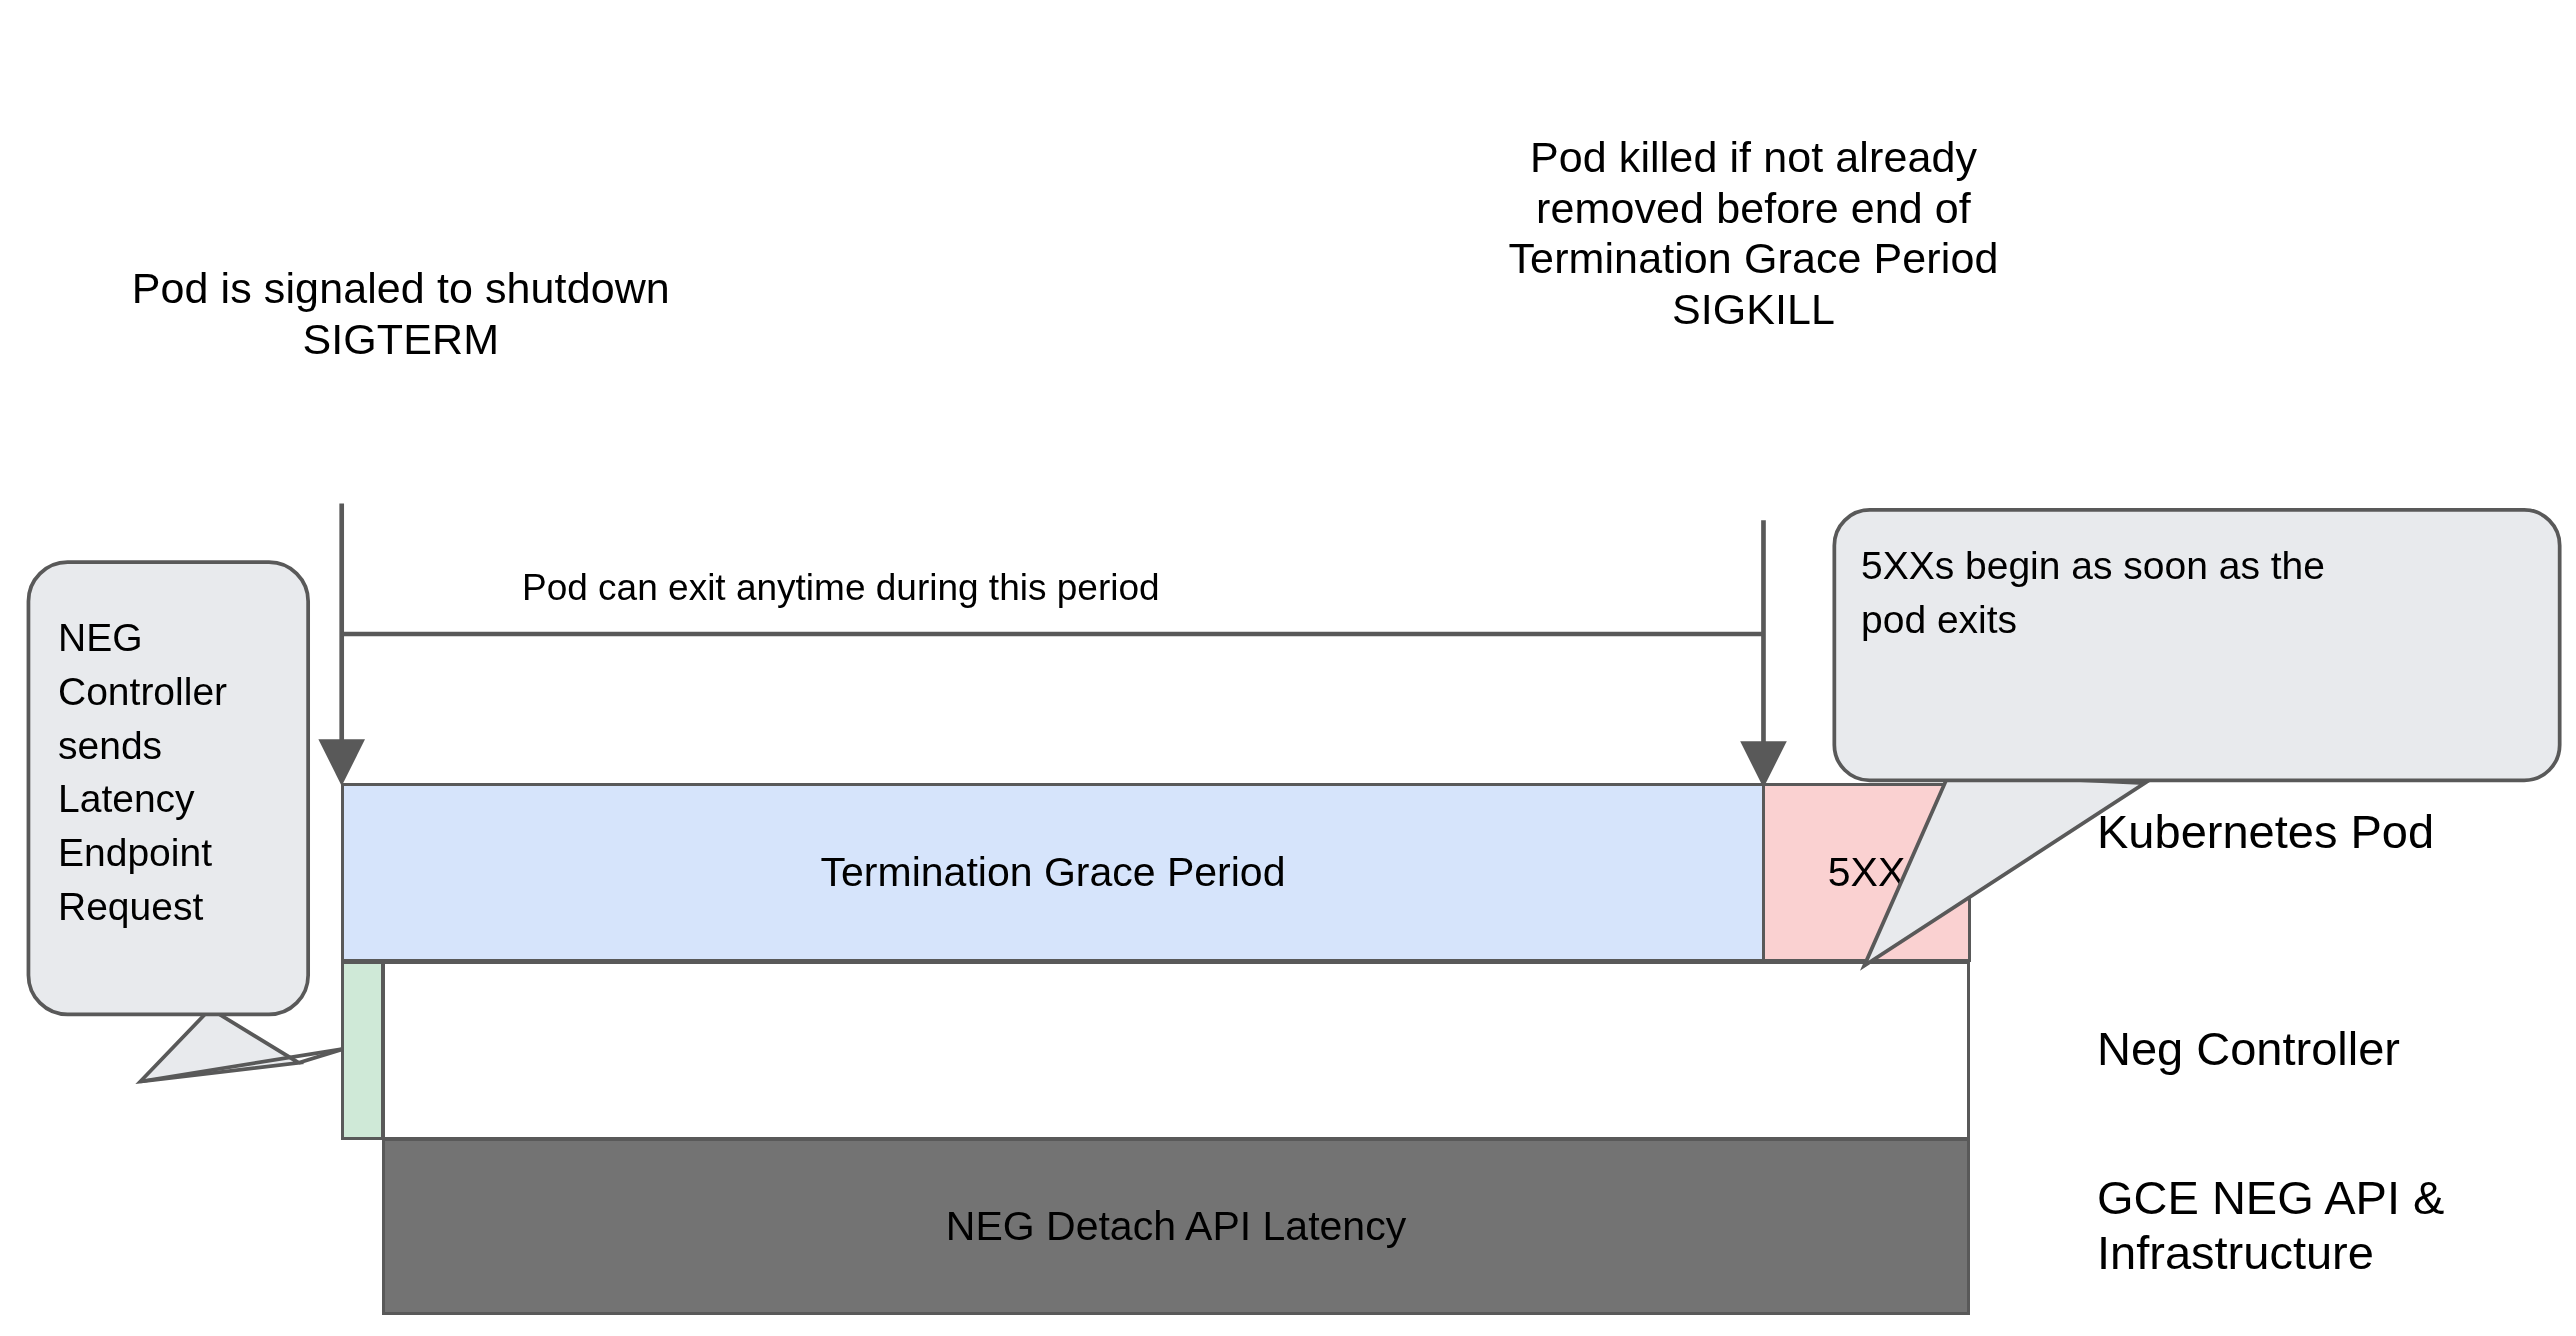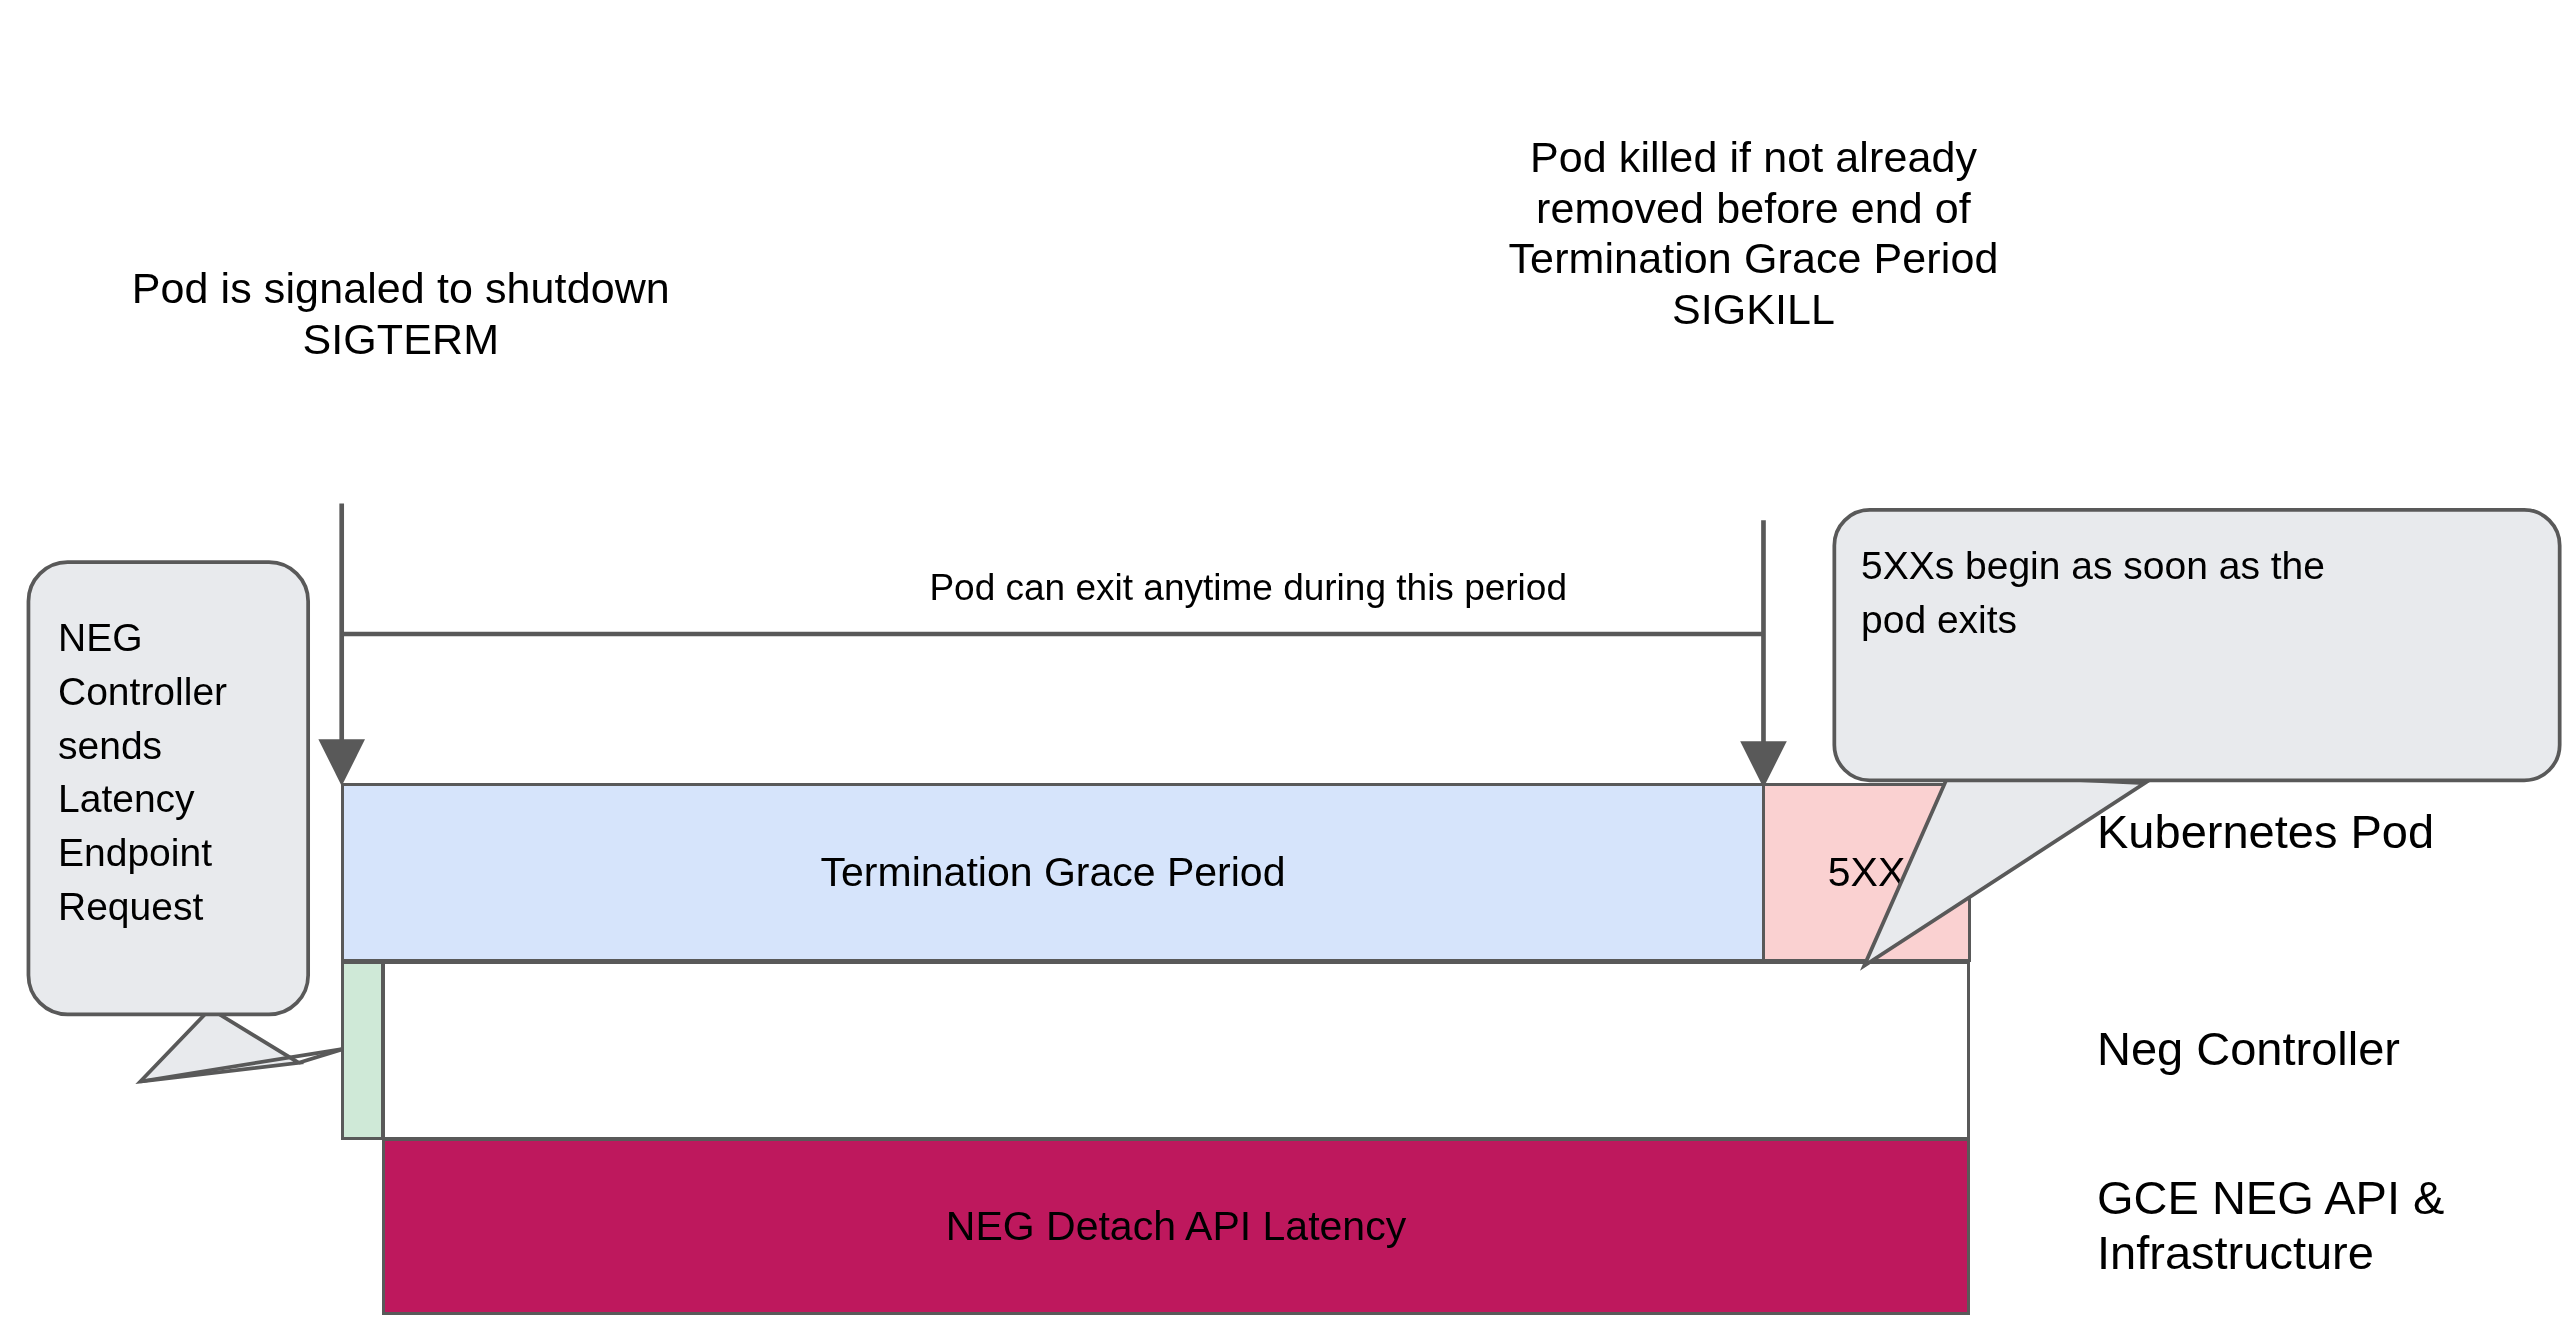--- a/index.html
+++ b/index.html
@@ -34,21 +34,21 @@
   #note-left  { left: 9.3px;  top: 17px;  width: 783px; }
   #note-left-2{ left: 9.3px;  top: 263px; width: 783px; }
   #note-right { left: 1427px; top: 132px; width: 653px; }
 
   
   #span-label {
     position: absolute;
     left: 522px;
     top: 567px;
     width: 1045px;
-    text-align: right;
+    text-align: left;
     font-size: 37px;
     color: #000;
   }
 
   
   .bar {
     position: absolute;
     box-sizing: border-box;
     border: 3.7px solid #595959;
     display: flex;
@@ -62,21 +62,21 @@
     line-height: 1.1;
     padding: 0 7.5px;
   }
   #bar-tgp  { left: 341px;  top: 783px;  width: 1424px; height: 179px; background: #d6e4fb; }
   #bar-5xx  { left: 1762px; top: 783px;  width: 209px;  height: 179px; background: #fad1d1; justify-content: center; }
   #bar-neg  { left: 341px;  top: 961px; width: 43px;   height: 179px; background: #cfe9d7; }
   #bar-neg-row {
     left: 382px; top: 961px; width: 1588px; height: 179px;
     background: #ffffff;
   }
-  #bar-latency { left: 382px; top: 1138px; width: 1588px; height: 177px; background: #be185d; }
+  #bar-latency { left: 382px; top: 1138px; width: 1588px; height: 177px; background: #737373; }
 
   
   .lane-name {
     position: absolute;
     font-size: 47px;
     line-height: 1.18;
     color: #000;
     white-space: pre-line;
   }
   #lane-pod     { left: 2097px; top: 804px;  width: 466px; }

